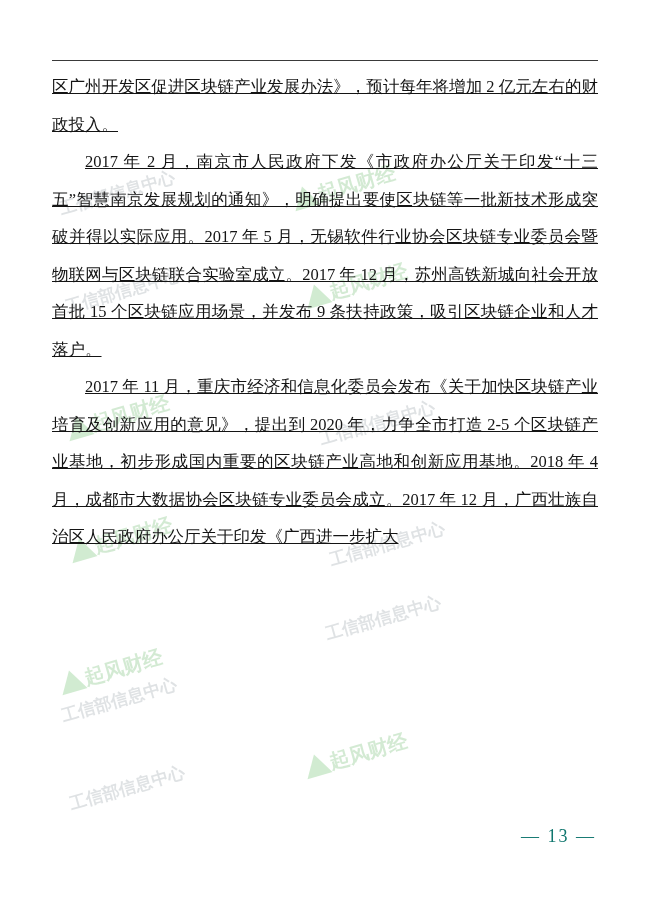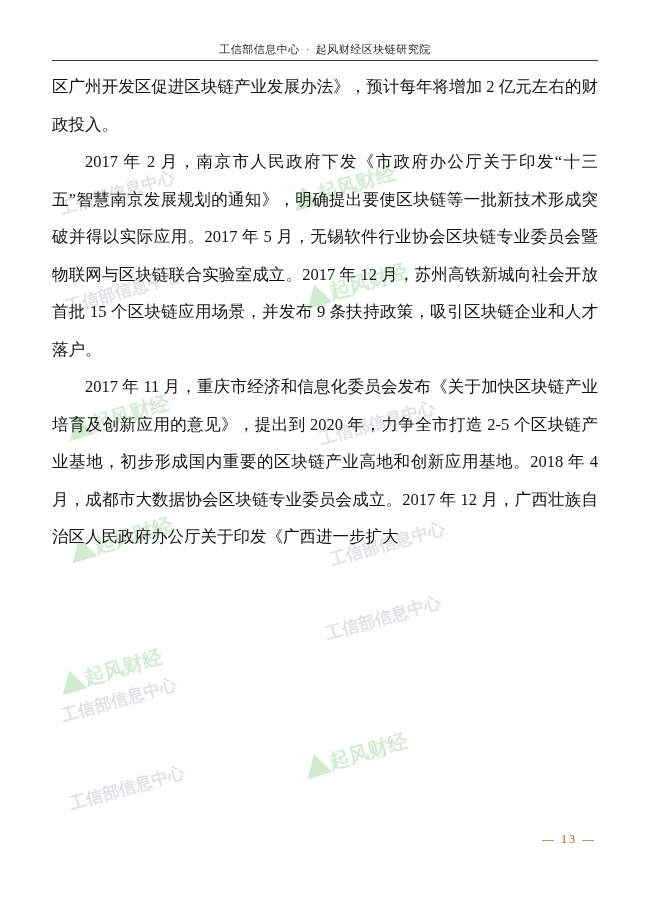--- a/index.html
+++ b/index.html
@@ -51,32 +51,33 @@
     width: 546px;
     font-size: 16.5px;
     line-height: 37.5px;
     text-align: justify;
     text-justify: inter-ideograph;
     color: #141414;
   }
   .body p {
     margin: 0;
     text-indent: 2em;
+    text-decoration: underline;
   }
   .body p.noindent {
     text-indent: 0;
   }
 
   
   .pagenum {
     position: absolute;
     bottom: 72px;
     right: 54px;
-    font-size: 12px;
-    color: #a16207;
+    font-size: 18px;
+    color: #0f766e;
     letter-spacing: 2px;
   }
 
   
   .wm-layer {
     position: absolute;
     inset: 0;
     pointer-events: none;
     overflow: hidden;
   }
@@ -102,23 +103,20 @@
     border-right: 13px solid transparent;
     border-bottom: 22px solid rgba(120, 195, 120, 0.34);
     transform: rotate(-16deg);
   }
 </style>
 </head>
 <body>
 
 <div class="page">
 
-  <div class="header">
-    <span>工信部信息中心</span><span class="sep">·</span><span>起风财经区块链研究院</span>
-  </div>
   <div class="header-rule"></div>
 
   <div class="wm-layer">
     <div class="wm wm-gray" style="left:60px;  top:198px; font-size:17px;">工信部信息中心</div>
     <div class="wm wm-green" style="left:318px; top:181px; font-size:20px;">起风财经</div>
     <div class="wm-tri" style="left:292px; top:186px;"></div>
 
     <div class="wm wm-gray" style="left:66px;  top:296px; font-size:17px;">工信部信息中心</div>
     <div class="wm wm-green" style="left:330px; top:279px; font-size:20px;">起风财经</div>
     <div class="wm-tri" style="left:304px; top:284px;"></div>

